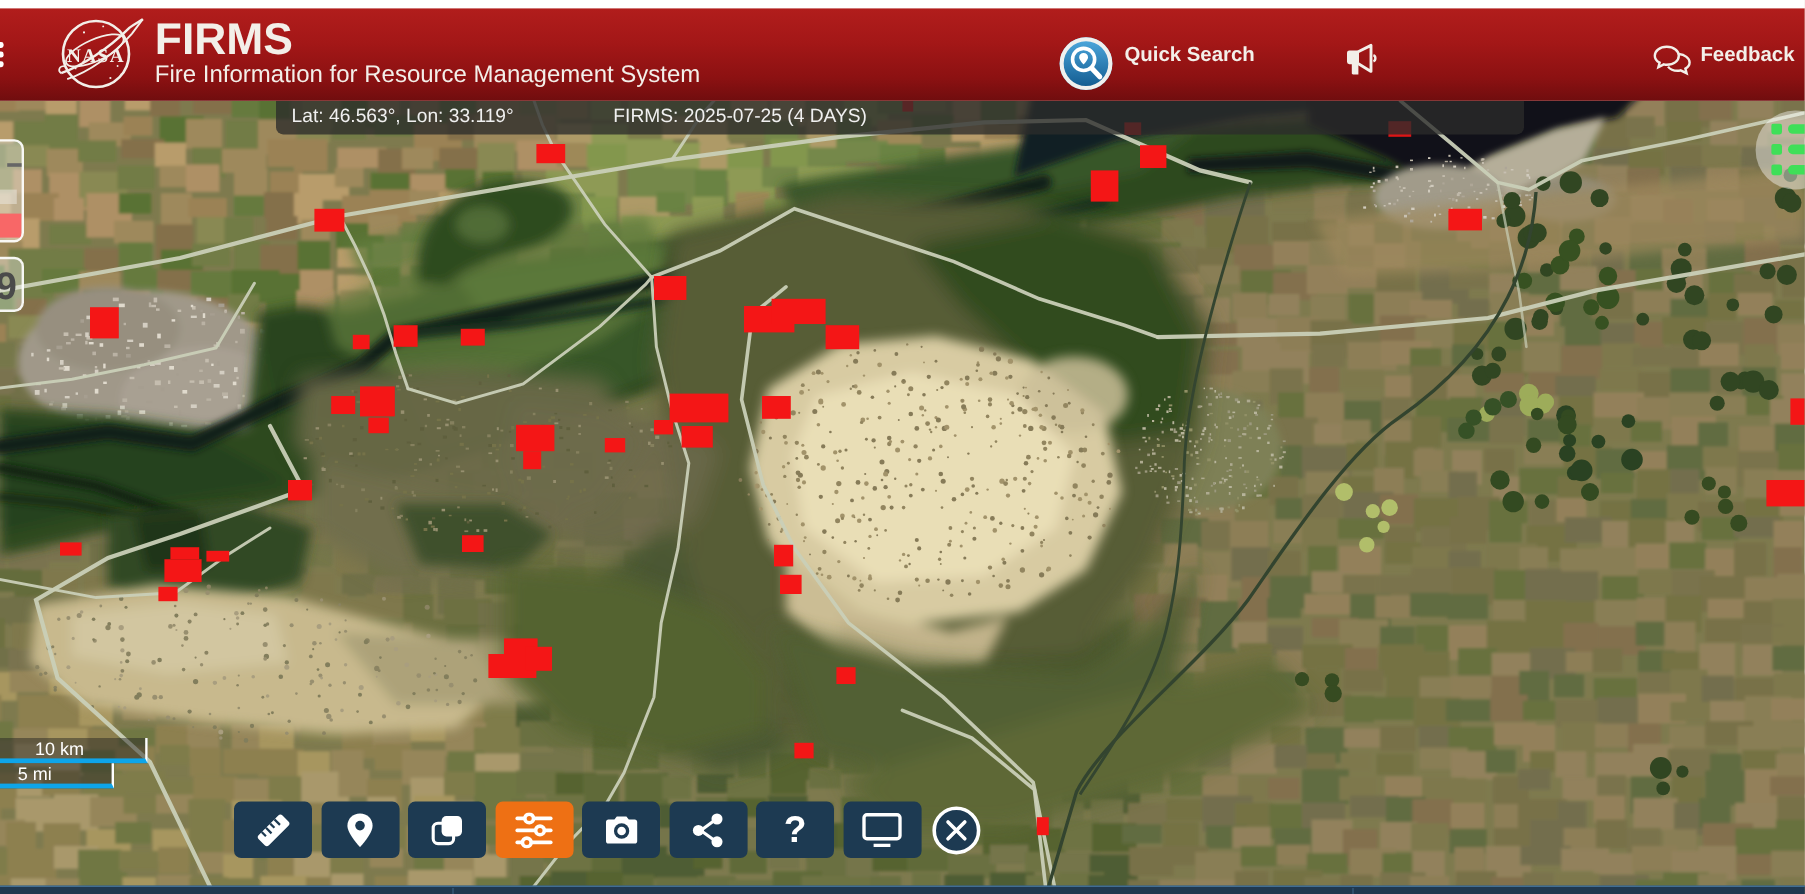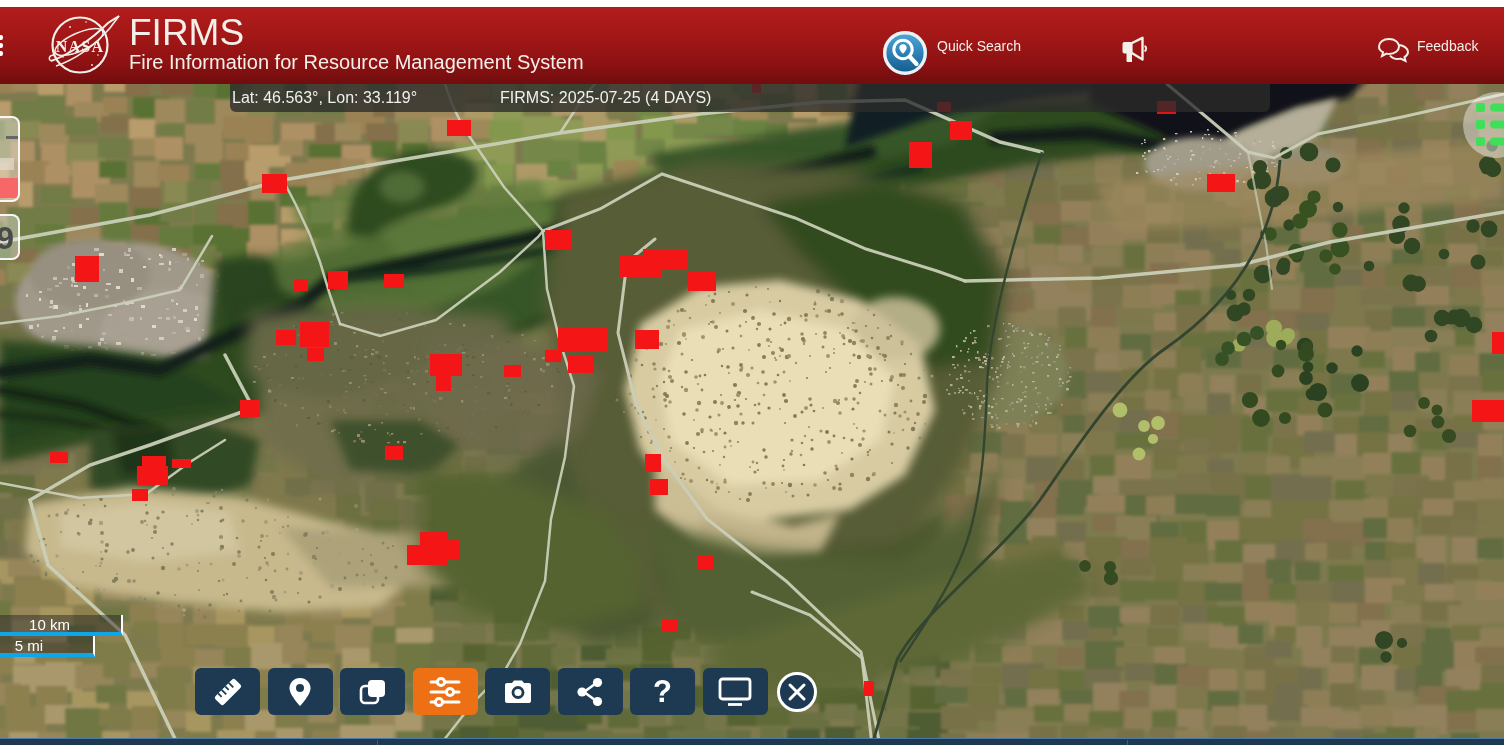--- a/index.html
+++ b/index.html
@@ -1,21 +1,21 @@
 <!DOCTYPE html>
 <html><head><meta charset="utf-8"><style>
 *{margin:0;padding:0;box-sizing:border-box}
 body{width:1504px;height:745px;overflow:hidden;font-family:"Liberation Sans",sans-serif;background:#fff;position:relative}
 .hdr{position:absolute;top:0;left:0;width:1504px;height:96px;overflow:hidden}
 .hdr .white{height:7px;background:#fff}
 .hdr .red{height:77px;background:linear-gradient(180deg,#b11d1c 0%,#a31717 38%,#8c1112 75%,#700d0e 100%);position:relative}
 .firms{position:absolute;left:129px;top:7px;color:#f3efe9}
-.firms .t1{font-size:37px;font-weight:normal;line-height:38px;letter-spacing:0px}
+.firms .t1{font-size:37px;font-weight:bold;line-height:38px;letter-spacing:0px}
 .firms .t2{font-size:20px;line-height:21px}
-.nav{position:absolute;top:0;height:77px;color:#f3efe9;font-weight:normal;font-size:14px;display:flex;align-items:center}
+.nav{position:absolute;top:0;height:77px;color:#f3efe9;font-weight:bold;font-size:17px;display:flex;align-items:center}
 .map{position:absolute;top:84px;left:0;width:1504px;height:661px;overflow:hidden}
 .gbar{position:absolute;left:230px;top:0;width:1040px;height:28px;background:rgba(44,44,44,0.78);border-radius:0 0 6px 6px;color:#f0f0f0;font-size:16px;line-height:27px}
 .panel{position:absolute;border:2px solid rgba(255,255,255,0.9);border-radius:8px;background:rgba(255,255,255,0.35)}
 .scale{position:absolute;color:#fff;background:rgba(30,30,30,0.45);border-right:2px solid #fff;border-bottom:4px solid #0ea5e9;font-size:15px;text-align:center;line-height:19px}
 .tb{position:absolute;left:195px;top:584px;display:flex}
 .tb .b{width:65px;height:47px;background:#1d3a52;border-radius:6px;margin-right:7.5px;display:flex;align-items:center;justify-content:center;flex:none}
 .tb .orange{background:#ee7014}
 .closeb{position:absolute;left:777px;top:588px;width:40px;height:40px;border-radius:50%;background:#1d3a52;border:3px solid #fff;display:flex;align-items:center;justify-content:center}
 .bbar{position:absolute;top:738px;left:0;width:1504px;height:7px;background:#20384f;border-top:1px solid #4a7aa5}
 </style></head><body>
@@ -3213,21 +3213,21 @@
       <rect x="407" y="461" width="40" height="20" fill="#f41616"></rect>
       <rect x="438" y="455" width="22" height="20" fill="#f41616"></rect>
       <rect x="645" y="370" width="16" height="18" fill="#f41616"></rect>
       <rect x="650" y="395" width="18" height="16" fill="#f41616"></rect>
       <rect x="697" y="472" width="16" height="14" fill="#f41616"></rect>
       <rect x="662" y="535" width="16" height="13" fill="#f41616"></rect>
       <rect x="864" y="597" width="10" height="15" fill="#f41616"></rect>
       <rect x="937" y="18" width="14" height="10" fill="#f41616" opacity="0.9"></rect>
       <rect x="1157" y="17" width="19" height="13" fill="#f41616" opacity="0.9"></rect>
 </svg>
- <div class="gbar"><span style="margin-left:2px">Lat: 46.563°, Lon: 33.119°</span><span style="margin-left:83px">FIRMS: 2025-07-25 (4 DAYS)</span></div>
+ <div class="gbar"><span style="margin-left:13px">Lat: 46.563°, Lon: 33.119°</span><span style="margin-left:83px">FIRMS: 2025-07-25 (4 DAYS)</span></div>
  <div class="panel" style="left:-32px;top:32px;width:52px;height:86px">
    <div style="position:absolute;left:36px;top:18px;width:12px;height:3px;background:#666"></div>
    <div style="position:absolute;left:30px;top:40px;right:4px;bottom:30px;background:rgba(230,225,215,0.6)"></div>
  </div>
  <div class="panel" style="left:-32px;top:130px;width:52px;height:46px;overflow:hidden">
       <div style="position:absolute;right:4px;top:4px;color:#4a4a4a;font-weight:bold;font-size:32px;line-height:36px">9</div>
     </div>
  <div style="position:absolute;left:1463px;top:8px;width:66px;height:66px;border-radius:50%;background:rgba(255,255,255,0.42)"></div>
  <svg style="position:absolute;left:1476px;top:19px" width="28" height="46" viewBox="0 0 28 46">
    <g fill="#3fdf58">

